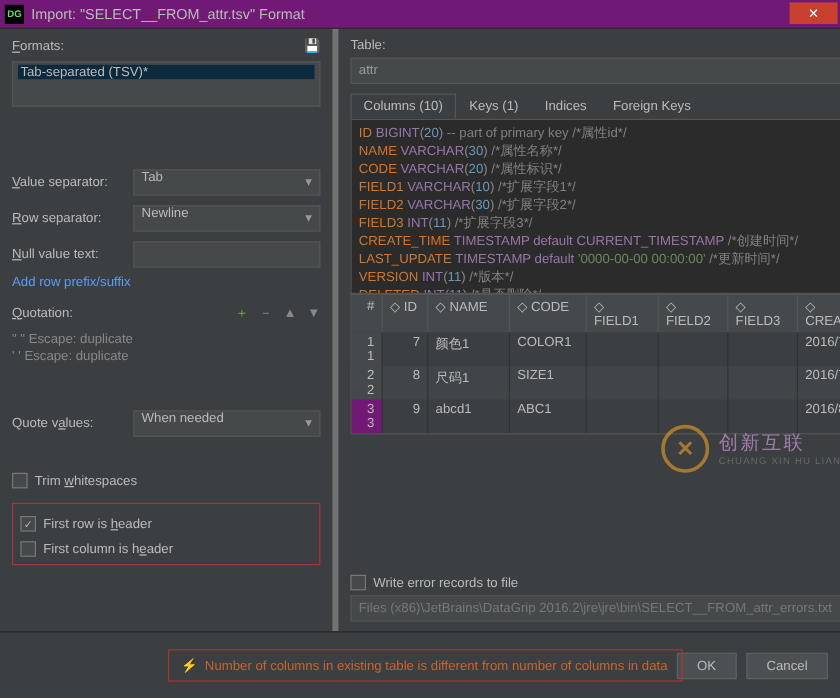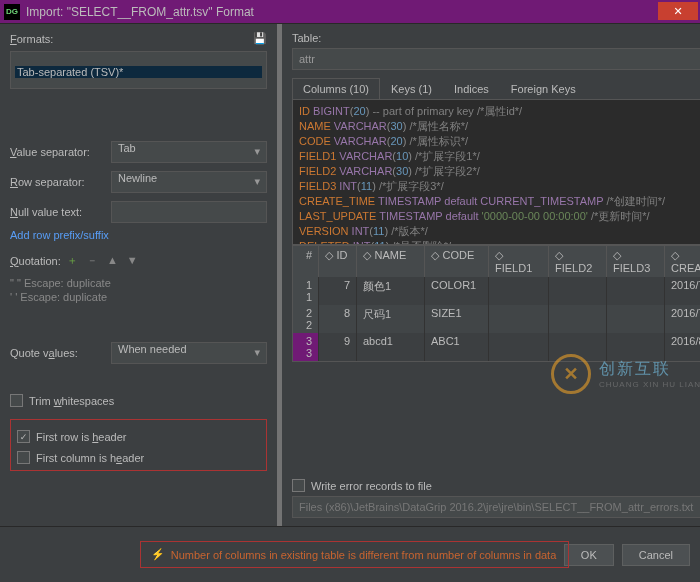--- a/index.html
+++ b/index.html
@@ -6,30 +6,30 @@
 body{background:#3c3f41;color:#bbb;width:700px;height:582px;overflow:hidden}
 .titlebar{background:#701a75;border-bottom:1px solid #282828;height:24px;display:flex;align-items:center;padding:0 4px;position:relative}
 .titlebar .ico{width:16px;height:16px;background:#000;color:#6dd477;font-size:8px;font-weight:bold;display:flex;align-items:center;justify-content:center;margin-right:6px}
 .titlebar .ttl{color:#bbb;font-size:12px}
 .titlebar .close{position:absolute;right:2px;top:2px;width:40px;height:18px;background:#c84030;color:#fff;display:flex;align-items:center;justify-content:center}
 .main{display:flex;height:502px}
 .left{width:284px;border-right:5px solid #737373;padding:8px 10px;display:flex;flex-direction:column;gap:6px}
 .right{flex:1;padding:8px 10px;position:relative}
 .lblrow{display:flex;align-items:center;justify-content:space-between}
 .lbl{color:#bbb}
-.fmtlist{border:1px solid #555;background:#45494a;height:38px;padding:14px 4px;font-family:Consolas,monospace;font-size:11px}
+.fmtlist{border:1px solid #555;background:#45494a;height:38px;padding:2px 4px;font-family:Consolas,monospace;font-size:11px}
 .fmtsel{background:#0d293e;color:#bbb;padding:0 2px}
 .fmtplain{color:#888;padding:0 2px}
 .formrow{display:flex;align-items:center;gap:6px;margin-top:2px}
 .formrow .flbl{width:95px}
 .sel,.inp{flex:1;background:#45494a;border:1px solid #555;color:#bbb;height:22px;padding:0 6px}
 .sel{position:relative}
 .sel:after{content:"▾";position:absolute;right:6px;top:3px;color:#999}
 .link{color:#589df6;cursor:pointer}
-.quotrow{display:flex;align-items:center;justify-content:flex-start;margin-top:6px}
+.quotrow{display:flex;align-items:center;justify-content:space-between;margin-top:6px}
 .qbtns span{margin-left:6px;color:#888}
 .qbtns .plus{color:#6ba644}
 .quotlist{font-family:Consolas,monospace;font-size:11px;color:#888;line-height:14px;margin-top:2px}
 .chk{display:flex;align-items:center;gap:6px;margin-top:4px}
 .chkbox{width:13px;height:13px;border:1px solid #777;background:#45494a;display:flex;align-items:center;justify-content:center;color:#bbb;font-size:9px}
 .redbox{border:1px solid #a33;padding:6px;margin-top:6px}
 .u{text-decoration:underline}
 .tinp{width:100%;background:#45494a;border:1px solid #555;color:#999;height:22px;padding:0 6px;margin-top:4px}
 .tabs{margin-top:8px;border-bottom:1px solid #555;display:flex;gap:0}
 .tab{padding:4px 10px;color:#bbb;border:1px solid transparent;border-bottom:none}
@@ -44,21 +44,21 @@
 .dtable{margin-top:0;border:1px solid #555;background:#3c3f41;font-size:11px;position:relative}
 .thead{display:flex;background:#45494b}
 .thead div{padding:3px 6px;border-right:1px solid #555;text-align:left;color:#bbb}
 .trow{display:flex}
 .trow div{padding:2px 6px;border-right:1px solid #323232;color:#bbb}
 .trow.alt{background:#414547}
 .c-n{width:26px}.c-id{width:38px}.c-nm{width:68px}.c-cd{width:64px}.c-f1{width:60px}.c-f2{width:58px}.c-f3{width:58px}.c-ct{width:55px}
 .errdot{position:absolute;right:-4px;top:-6px;width:14px;height:14px;border-radius:50%;background:#c83030;color:#fff;font-size:9px;display:flex;align-items:center;justify-content:center}
 .wm{position:absolute;right:30px;top:330px;display:flex;align-items:center;opacity:0.55;gap:8px}
 .wm .circ{width:40px;height:40px;border:3px solid #f9a825;border-radius:50%;display:flex;align-items:center;justify-content:center;color:#f9a825;font-size:18px;font-weight:bold}
-.wm .txt1{color:#7dd3fc;font-size:16px;letter-spacing:2px}
+.wm .txt1{color:#f0abfc;font-size:16px;letter-spacing:2px}
 .wm .txt2{color:#888;font-size:8px;letter-spacing:1px}
 .errpath{position:absolute;bottom:8px;left:10px;right:10px}
 .errpath .pbox{width:100%;background:#45494a;border:1px solid #555;color:#777;height:22px;padding:0 6px;margin-top:4px}
 .footer{height:56px;border-top:1px solid #282828;padding:10px;display:flex;align-items:center;justify-content:flex-end;gap:8px;position:relative}
 .warn{position:absolute;left:140px;color:#c86430;display:flex;align-items:center;gap:6px;border:1px solid #a33;padding:6px 12px 6px 10px}
 .warn .bolt{color:#f0a030}
 .btn{background:#4c5052;border:1px solid #5e6060;color:#bbb;padding:4px 16px}
 .save{color:#999}
 </style>
 </head>

